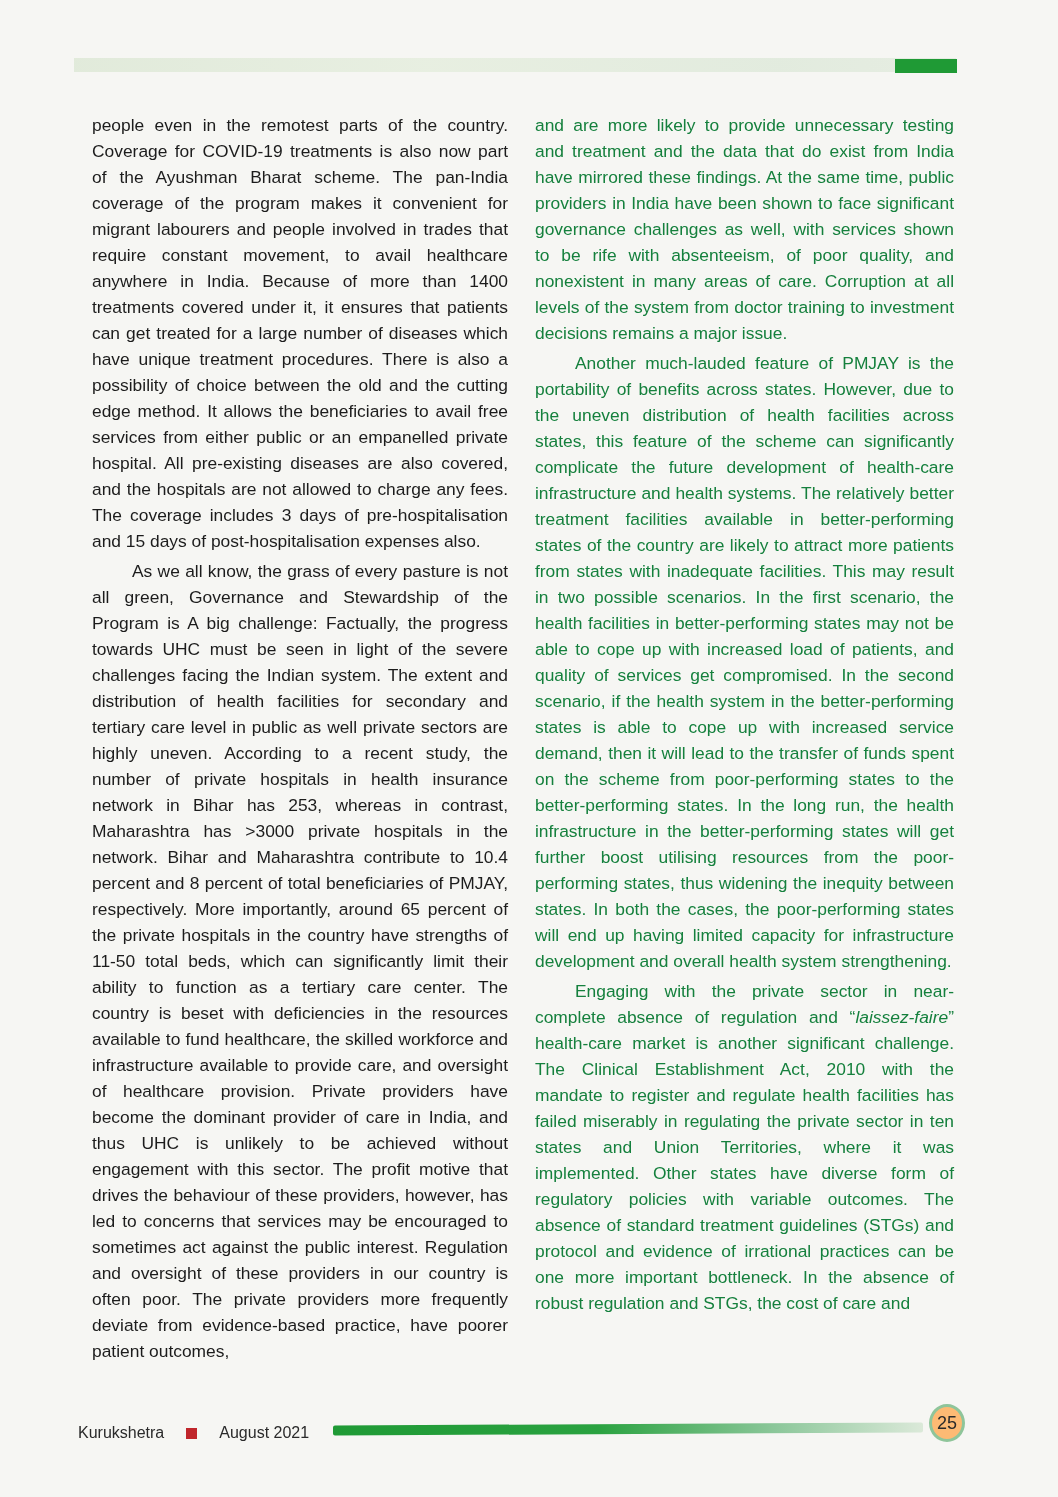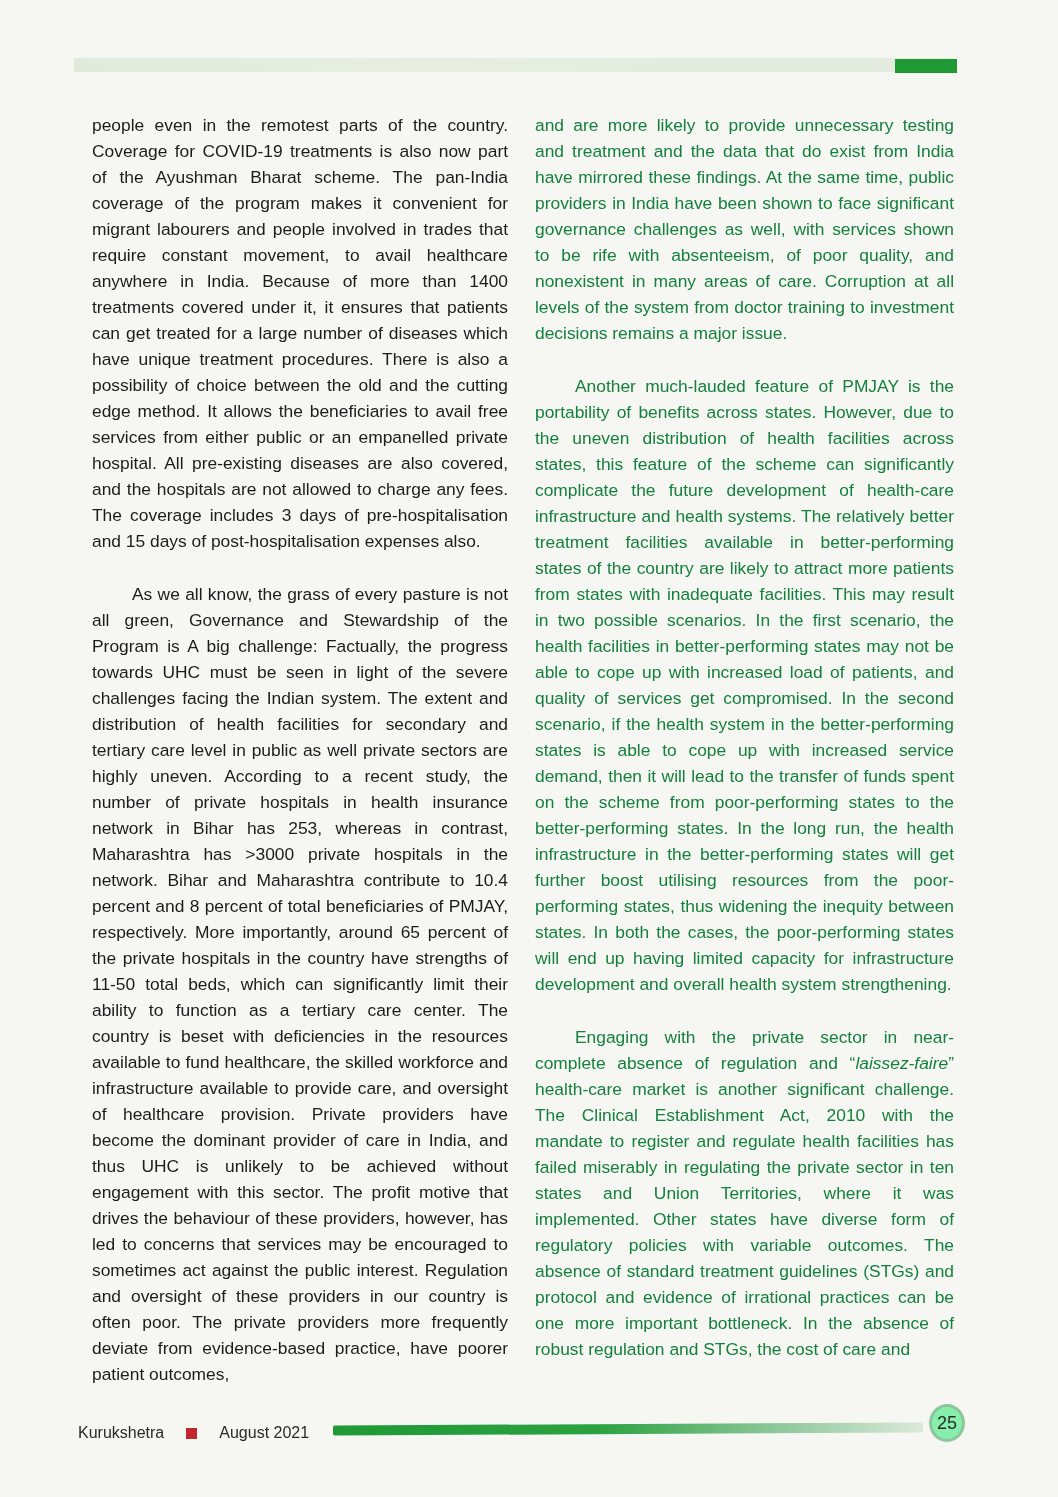--- a/index.html
+++ b/index.html
@@ -22,41 +22,41 @@
   }
   .col {
     position: absolute; top: 112px; width: 430px;
     font-size: 17.4px; line-height: 26px;
     text-align: justify;
   }
   .col-left { left: 92px; width: 416px; }
   .col-right { left: 535px; width: 419px; color: #15803d; }
   .col p { margin: 0; }
   .col p.indent { text-indent: 40px; }
-  .col p.gap { margin-top: 27px; }
+  .col p.gap { margin-top: 4px; }
   .col em { }
   .footer {
     position: absolute; left: 78px; top: 1424px;
     font-size: 16px; color: #2a2a2a;
     display: flex; align-items: center; gap: 22px;
   }
   .footer .sq {
     display: inline-block; width: 11px; height: 11px; background: #c0262b;
   }
   .footer-bar {
     position: absolute; left: 333px; top: 1424px; width: 590px; height: 10px;
     background: linear-gradient(90deg, #1f9a35 0%, #2aa240 45%, #8cc79a 75%, #dbe9d9 100%);
     border-radius: 2px;
     transform: skewY(-0.3deg);
   }
   .page-num {
     position: absolute; left: 929px; top: 1404px; width: 30px; height: 32px;
     border-radius: 50%;
     border: 3px solid #8fc59a;
-    background: #86efac;
+    background: #fdba74;
     display: flex; align-items: center; justify-content: center;
     font-size: 18px; color: #2a2a2a;
   }
 </style>
 </head>
 <body>
 
 <div class="header-band"></div>
 <div class="header-tab"></div>
 

